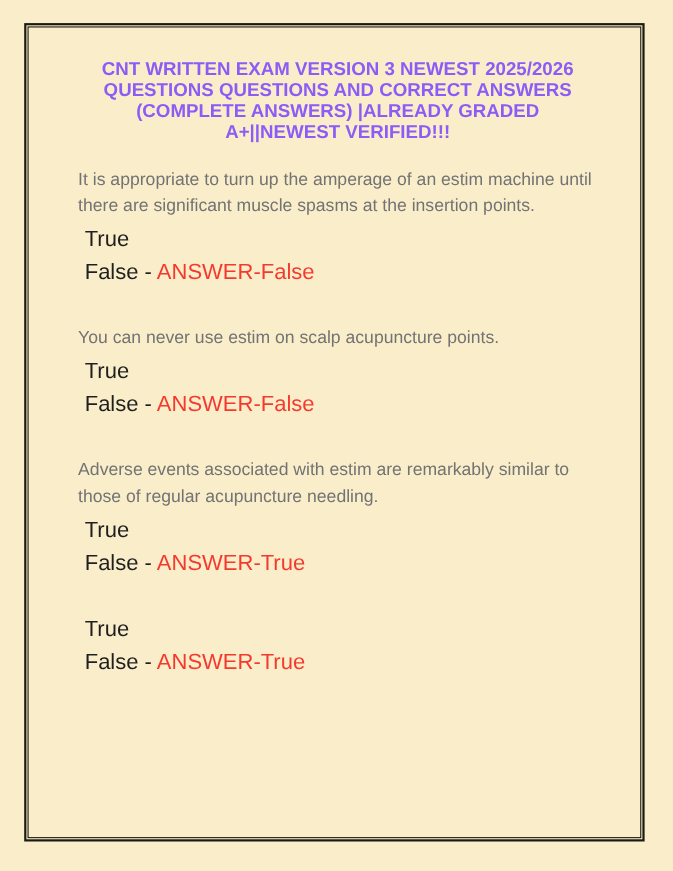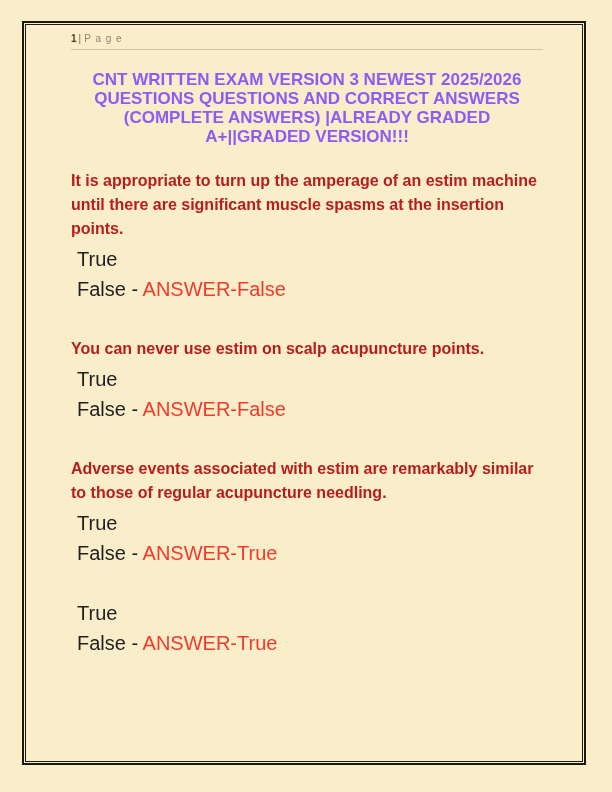--- a/index.html
+++ b/index.html
@@ -63,22 +63,21 @@
   .questions {
     margin-top: 23px;
   }
   .question {
     margin-bottom: 36px;
   }
   .q-text {
     margin: 0 0 6px 0;
     font-size: 16px;
     line-height: 24px;
-    color: #b91c1c;
-    font-weight: bold;
+    color: #737373;
   }
   .option {
     margin: 0 0 6px 0;
     padding-left: 6px;
     font-size: 20px;
     line-height: 24px;
     color: #1f1f1f;
   }
   .answer {
     color: #f53a2d;
@@ -86,29 +85,26 @@
 </style>
 </head>
 <body>
 
 <div class="page-frame">
   <div class="page-frame-inner"></div>
 </div>
 
 <div class="content">
 
-  <div class="page-header">
-    <span class="pg-num">1</span><span class="pg-sep">|</span><span class="pg-label">P a g e</span>
-  </div>
 
   <div class="doc-title">
     <div>CNT WRITTEN EXAM VERSION 3 NEWEST 2025/2026</div>
     <div>QUESTIONS QUESTIONS AND CORRECT ANSWERS</div>
     <div>(COMPLETE ANSWERS) |ALREADY GRADED</div>
-    <div>A+||GRADED VERSION!!!</div>
+    <div>A+||NEWEST VERIFIED!!!</div>
   </div>
 
   <div class="questions">
 
     <div class="question">
       <p class="q-text">It is appropriate to turn up the amperage of an estim machine until there are significant muscle spasms at the insertion points.</p>
       <p class="option">True</p>
       <p class="option"><span>False -</span> <span class="answer">ANSWER-False</span></p>
     </div>
 

